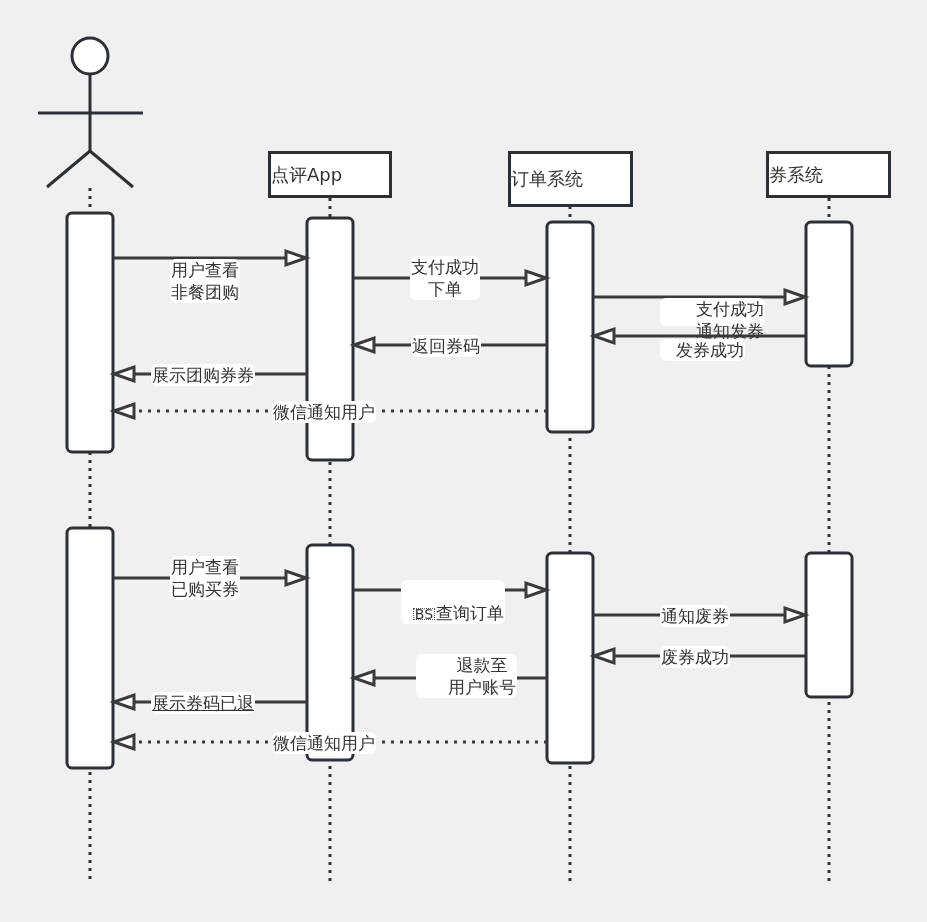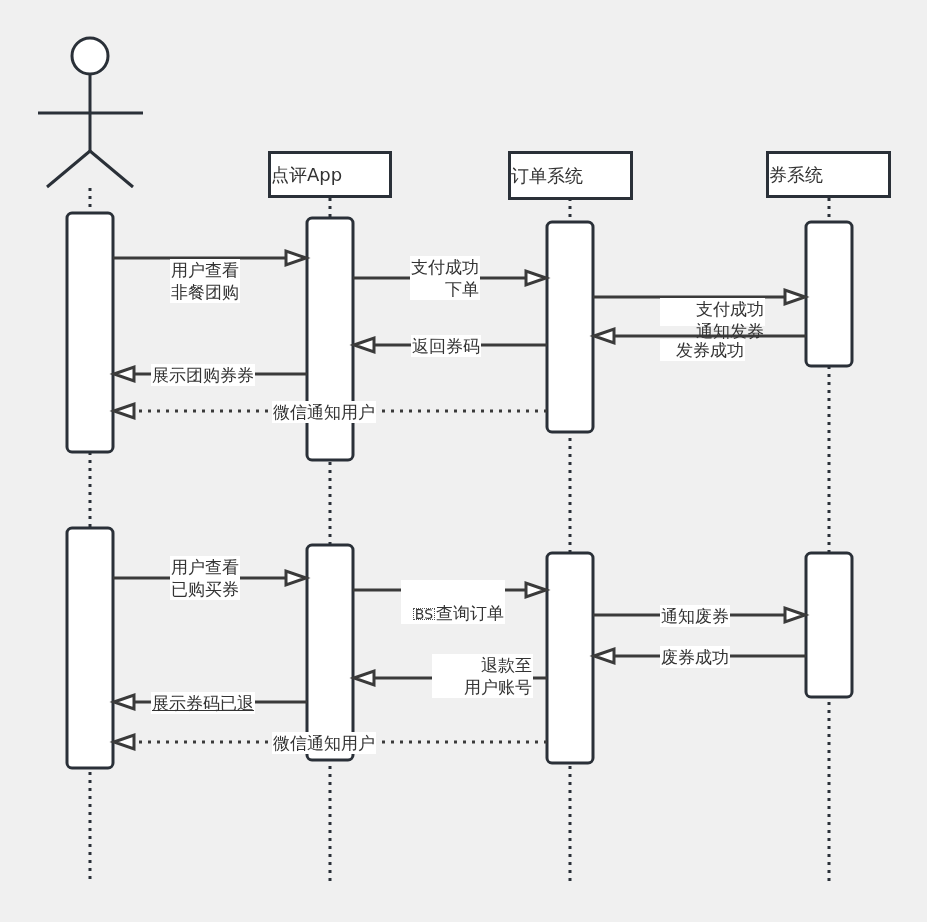--- a/index.html
+++ b/index.html
@@ -1,20 +1,20 @@
 <!DOCTYPE html>
 <html><head>
 <meta charset="utf-8">
 <style>
   html, body { margin:0; padding:0; }
   body { width:927px; height:922px; background:#f0f0f0; overflow:hidden; position:relative;
          font-family:"DejaVu Sans", "Liberation Sans", sans-serif; }
   #diagram { position:absolute; left:0; top:0; }
   .lbl { position:absolute; background:#ffffff; color:#333333; font-size:17px; line-height:22px;
-         text-align:right; white-space:pre; padding:0 1px; }
+         text-align:center; white-space:pre; padding:0 1px;border-radius:6px; }
   .hdr { position:absolute; background:#ffffff; border:3px solid #2a3038; box-sizing:border-box;
          color:#333333; font-size:18px; display:flex; align-items:center; }
   .bs { display:inline-block; font-size:14px; line-height:10px; border:1px dotted #555; padding:0 1px;
         vertical-align:middle; margin-right:1px; color:#333; }
 </style>
 </head>
 <body>
 
 <svg id="diagram" width="927" height="922" xmlns="http://www.w3.org/2000/svg">
 
@@ -100,21 +100,21 @@
       <g>
         <line x1="547" x2="132" y1="742" y2="742" stroke="#3a3a3a" stroke-width="3" stroke-dasharray="3 6"></line>
         <polygon points="114,742 134,735 134,749" fill="#ffffff" stroke="#3a3a3a" stroke-width="3" stroke-linejoin="miter"></polygon>
       </g>
     </g>
 </svg>
 
 <div class="hdr" style="left:268px;top:151px;width:124px;height:47px;">
   <span>点评App</span>
 </div>
-<div class="hdr" style="left:508px;top:151px;width:125px;height:49px;">
+<div class="hdr" style="left:508px;top:151px;width:125px;height:56px;">
   <span>订单系统</span>
 </div>
 <div class="hdr" style="left:766px;top:151px;width:125px;height:47px;">
   <span>券系统</span>
 </div>
 
 <div class="lbl" style="left:170px;top:259px;">用户查看
 非餐团购</div>
 <div class="lbl" style="left:410px;top:256px;">支付成功
 下单</div>
@@ -124,16 +124,16 @@
 <div class="lbl" style="left:411px;top:335px;">返回券码</div>
 <div class="lbl" style="left:151px;top:364px;">展示团购券券</div>
 <div class="lbl" style="left:272px;top:401px;">微信通知用户</div>
 <div class="lbl" style="left:170px;top:556px;">用户查看
 已购买券</div>
 <div class="lbl" style="left:401px;top:580px;">
   <span class="bs">BS</span><span>查询订单</span>
 </div>
 <div class="lbl" style="left:660px;top:605px;">通知废券</div>
 <div class="lbl" style="left:660px;top:646px;">废券成功</div>
-<div class="lbl" style="left:432px;top:654px;padding-left:32px;">退款至
+<div class="lbl" style="left:416px;top:654px;padding-left:32px;">退款至
 用户账号</div>
 <div class="lbl" style="left:151px;top:692px;text-decoration:underline;">展示券码已退</div>
 <div class="lbl" style="left:272px;top:732px;">微信通知用户</div>
 
 </body></html>

